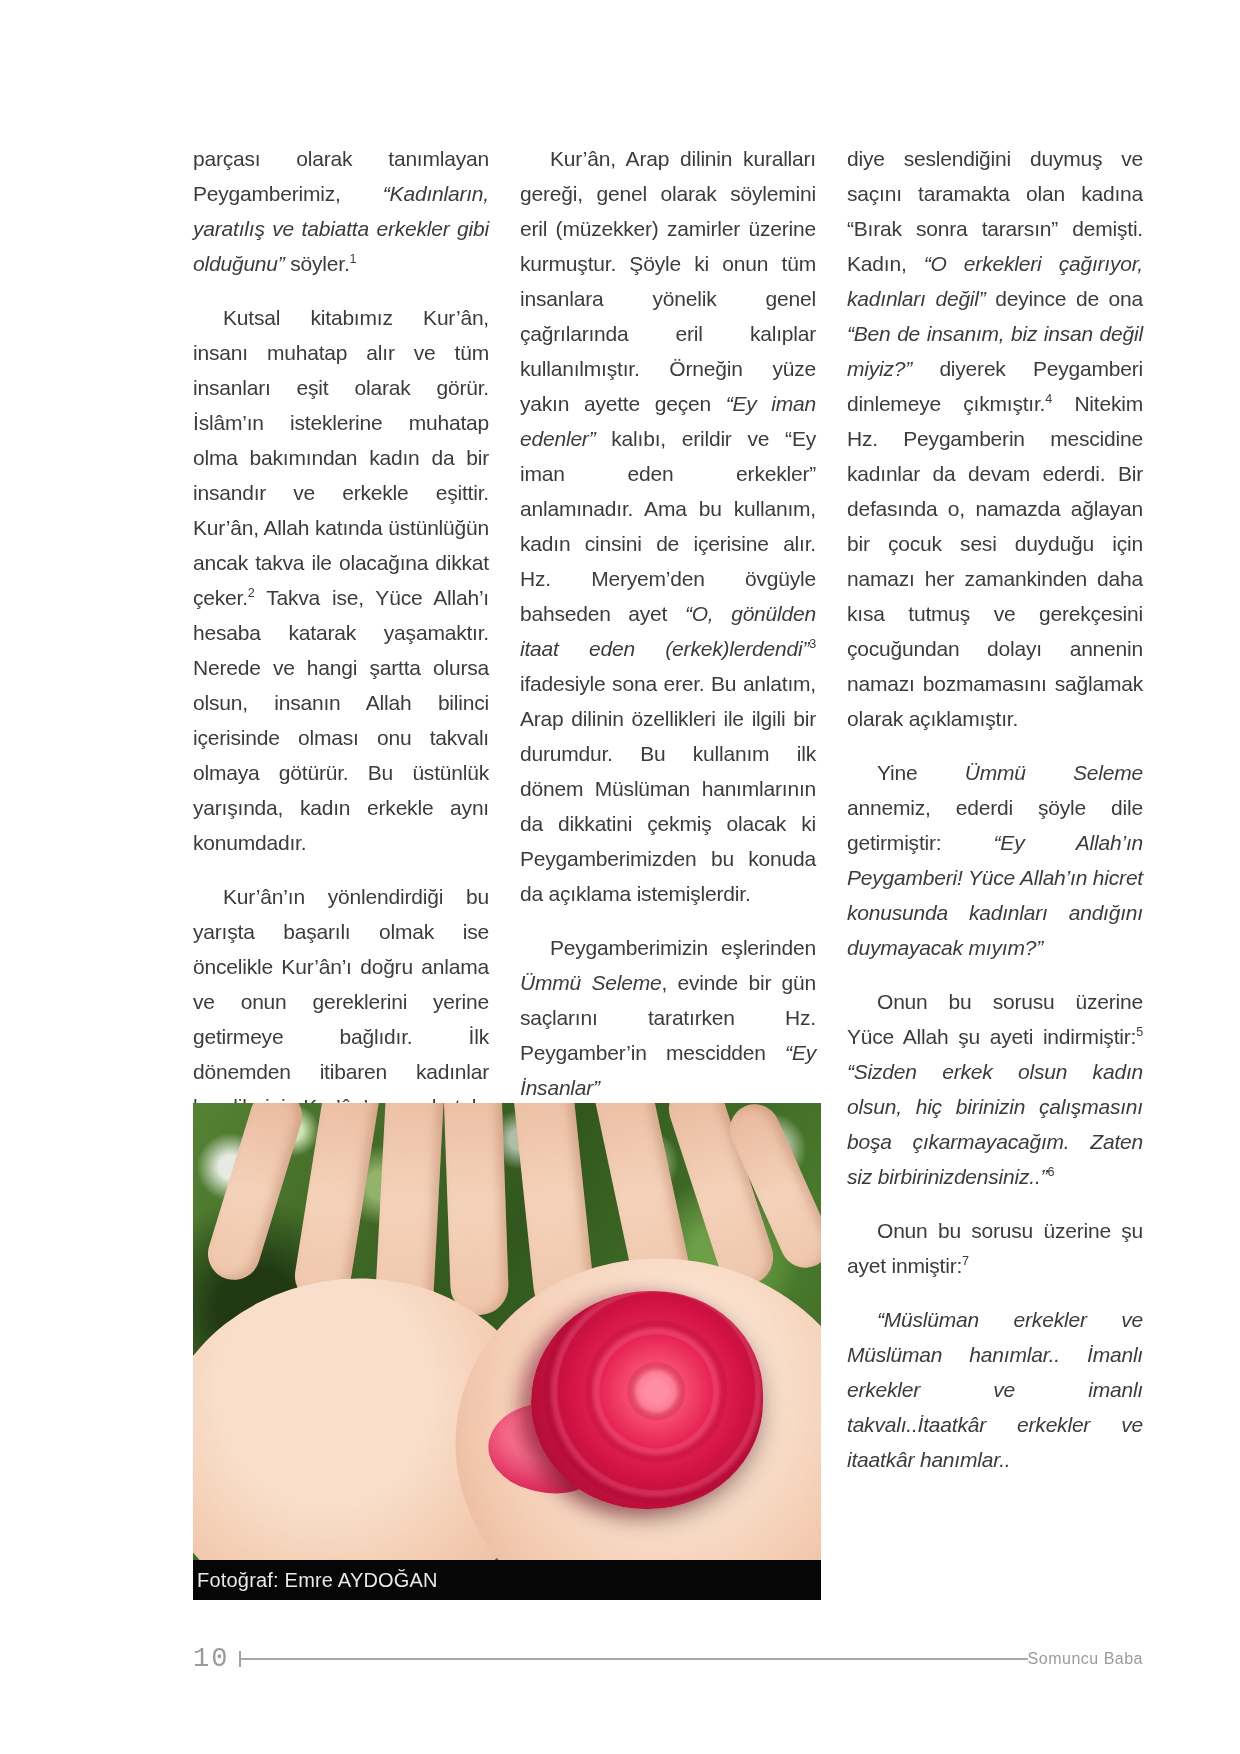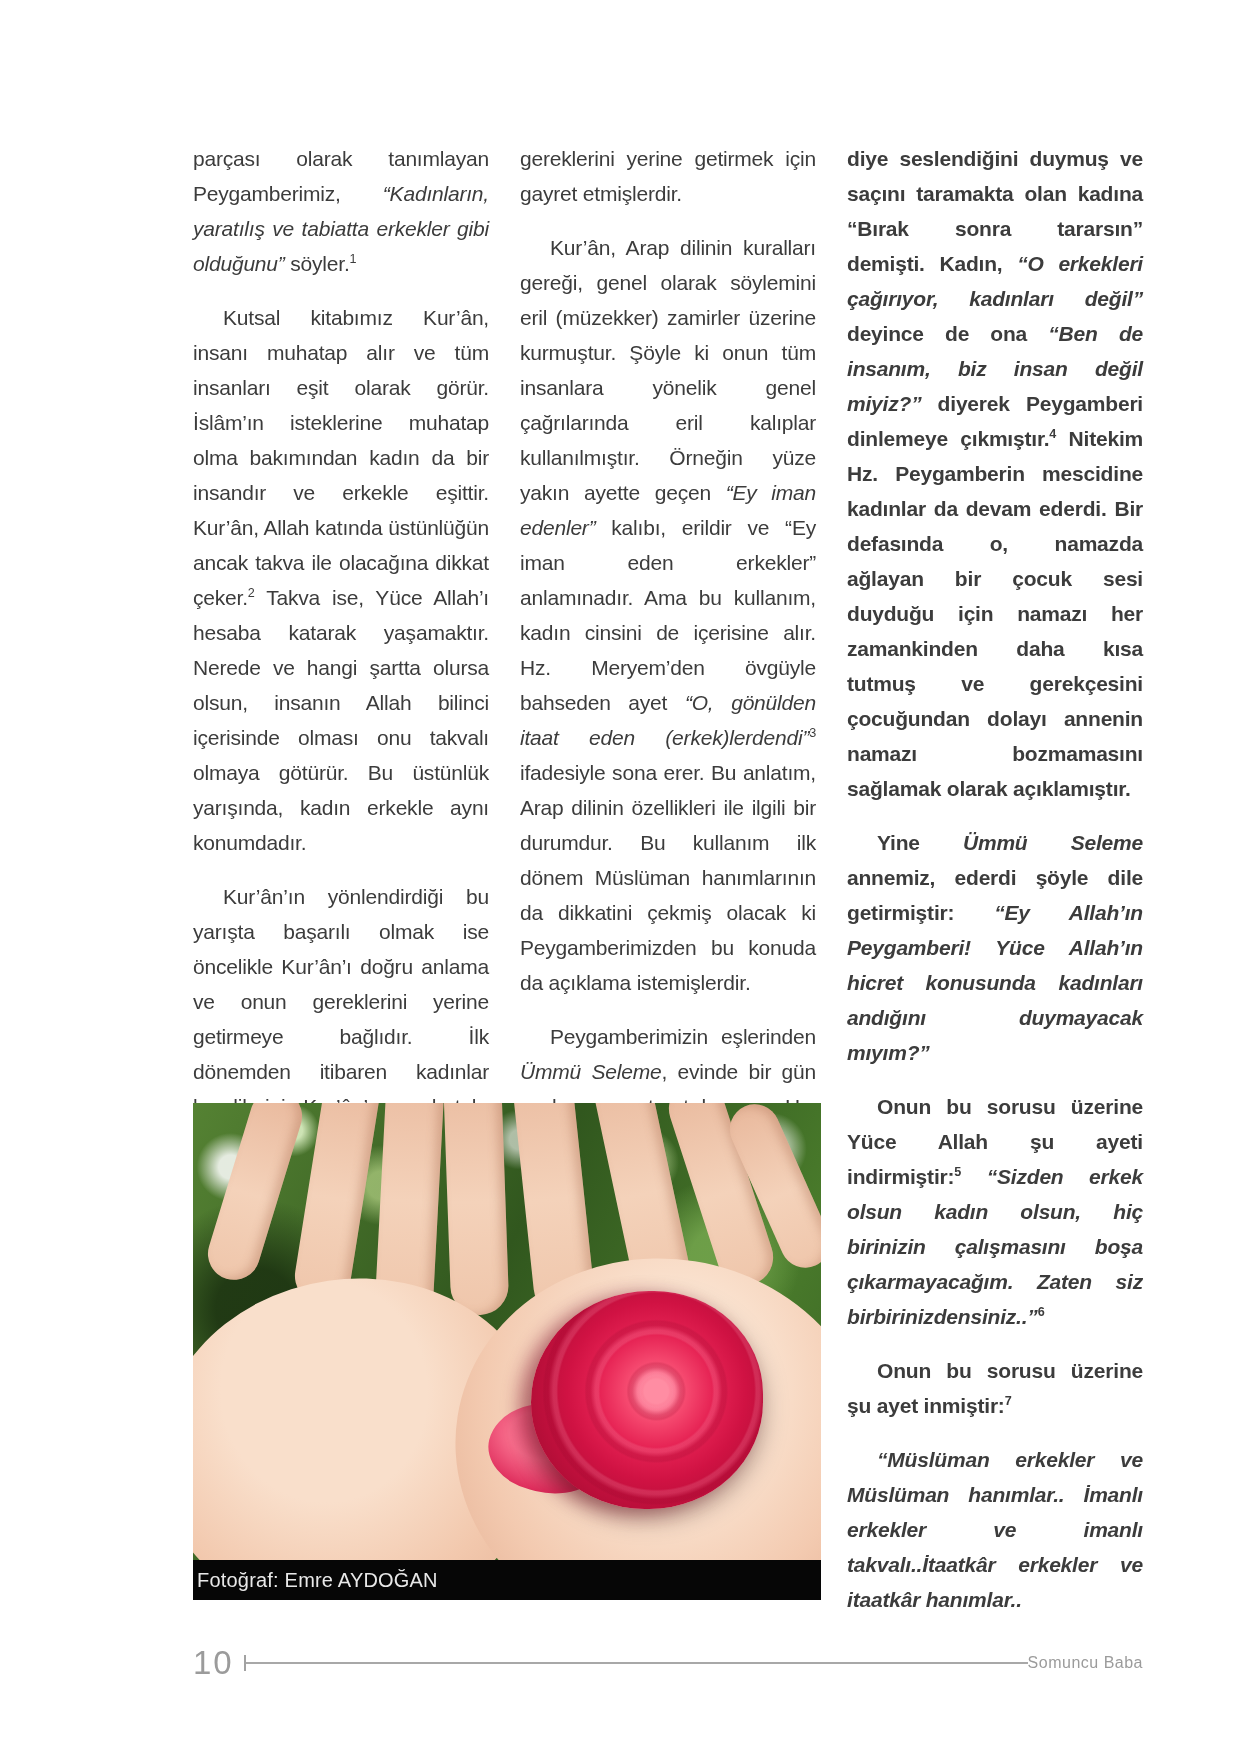--- a/index.html
+++ b/index.html
@@ -19,21 +19,21 @@
     top:141px;
     width:296px;
     font-size:21px;
     line-height:35px;
     text-align:justify;
     font-weight:400;
     letter-spacing:-0.2px;
   }
   .col-1{left:145px;}
   .col-2{left:472px;}
-  .col-3{left:799px;font-weight:bold;}
+  .col-3{left:799px;}
   .col p{margin:0 0 19px 0;}
   .col p.indent{text-indent:30px;}
   .col em{font-style:italic;}
   .col sup{font-size:60%;vertical-align:super;line-height:0;}
   
   .photo{
     position:absolute;
     left:145px;
     top:1103px;
     width:628px;
@@ -119,23 +119,24 @@
   .footer{
     position:absolute;
     left:145px;
     width:950px;
     top:1644px;
     display:flex;
     align-items:center;
     color:#9b9b9b;
   }
   .page-num{
-    font-size:33px;
+    font-size:27px;
     letter-spacing:2px;
     margin-right:10px;
+    font-family:Liberation Mono, monospace;
   }
   .footer-tick{
     width:2px;
     height:16px;
     background:#a2a2a2;
     margin-right:0;
   }
   .footer-rule{
     flex:1;
     height:0;
@@ -151,21 +152,20 @@
 <body>
 
 <div class="page">
 
   <section class="col col-1">
       <p class=""><span>parçası olarak tanımlayan Peygamberimiz, </span><em>“Kadınların, yaratılış ve tabiatta erkekler gibi olduğunu”</em><span> söyler.</span><sup>1</sup></p>
       <p class="indent"><span>Kutsal kitabımız Kur’ân, insanı muhatap alır ve tüm insanları eşit olarak görür. İslâm’ın isteklerine muhatap olma bakımından kadın da bir insandır ve erkekle eşittir. Kur’ân, Allah katında üstünlüğün ancak takva ile olacağına dikkat çeker.</span><sup>2</sup><span> Takva ise, Yüce Allah’ı hesaba katarak yaşamaktır. Nerede ve hangi şartta olursa olsun, insanın Allah bilinci içerisinde olması onu takvalı olmaya götürür. Bu üstünlük yarışında, kadın erkekle aynı konumdadır.</span></p>
       <p class="indent"><span>Kur’ân’ın yönlendirdiği bu yarışta başarılı olmak ise öncelikle Kur’ân’ı doğru anlama ve onun gereklerini yerine getirmeye bağlıdır. İlk dönemden itibaren kadınlar kendilerini Kur’ân’ın muhatabı olarak kabul etmişler, onu anlamak ve</span></p>
     </section>
   <section class="col col-2">
-      <p class=""><span>gereklerini yerine getirmek için gayret etmişlerdir.</span></p>
       <p class="indent"><span>Kur’ân, Arap dilinin kuralları gereği, genel olarak söylemini eril (müzekker) zamirler üzerine kurmuştur. Şöyle ki onun tüm insanlara yönelik genel çağrılarında eril kalıplar kullanılmıştır. Örneğin yüze yakın ayette geçen </span><em>“Ey iman edenler”</em><span> kalıbı, erildir ve “Ey iman eden erkekler” anlamınadır. Ama bu kullanım, kadın cinsini de içerisine alır. Hz. Meryem’den övgüyle bahseden ayet </span><em>“O, gönülden itaat eden (erkek)lerdendi”</em><sup>3</sup><span> ifadesiyle sona erer. Bu anlatım, Arap dilinin özellikleri ile ilgili bir durumdur. Bu kullanım ilk dönem Müslüman hanımlarının da dikkatini çekmiş olacak ki Peygamberimizden bu konuda da açıklama istemişlerdir.</span></p>
       <p class="indent"><span>Peygamberimizin eşlerinden </span><em>Ümmü Seleme</em><span>, evinde bir gün saçlarını taratırken Hz. Peygamber’in mescidden </span><em>“Ey İnsanlar”</em></p>
     </section>
   <section class="col col-3">
       <p class=""><span>diye seslendiğini duymuş ve saçını taramakta olan kadına “Bırak sonra tararsın” demişti. Kadın, </span><em>“O erkekleri çağırıyor, kadınları değil”</em><span> deyince de ona </span><em>“Ben de insanım, biz insan değil miyiz?”</em><span> diyerek Peygamberi dinlemeye çıkmıştır.</span><sup>4</sup><span> Nitekim Hz. Peygamberin mescidine kadınlar da devam ederdi. Bir defasında o, namazda ağlayan bir çocuk sesi duyduğu için namazı her zamankinden daha kısa tutmuş ve gerekçesini çocuğundan dolayı annenin namazı bozmamasını sağlamak olarak açıklamıştır.</span></p>
       <p class="indent"><span>Yine </span><em>Ümmü Seleme</em><span> annemiz, ederdi şöyle dile getirmiştir: </span><em>“Ey Allah’ın Peygamberi! Yüce Allah’ın hicret konusunda kadınları andığını duymayacak mıyım?”</em></p>
       <p class="indent"><span>Onun bu sorusu üzerine Yüce Allah şu ayeti indirmiştir:</span><sup>5</sup><span> </span><em>“Sizden erkek olsun kadın olsun, hiç birinizin çalışmasını boşa çıkarmayacağım. Zaten siz birbirinizdensiniz..”</em><sup>6</sup></p>
       <p class="indent"><span>Onun bu sorusu üzerine şu ayet inmiştir:</span><sup>7</sup></p>
       <p class="indent"><em>“Müslüman erkekler ve Müslüman hanımlar.. İmanlı erkekler ve imanlı takvalı..İtaatkâr erkekler ve itaatkâr hanımlar..</em></p>
     </section>

